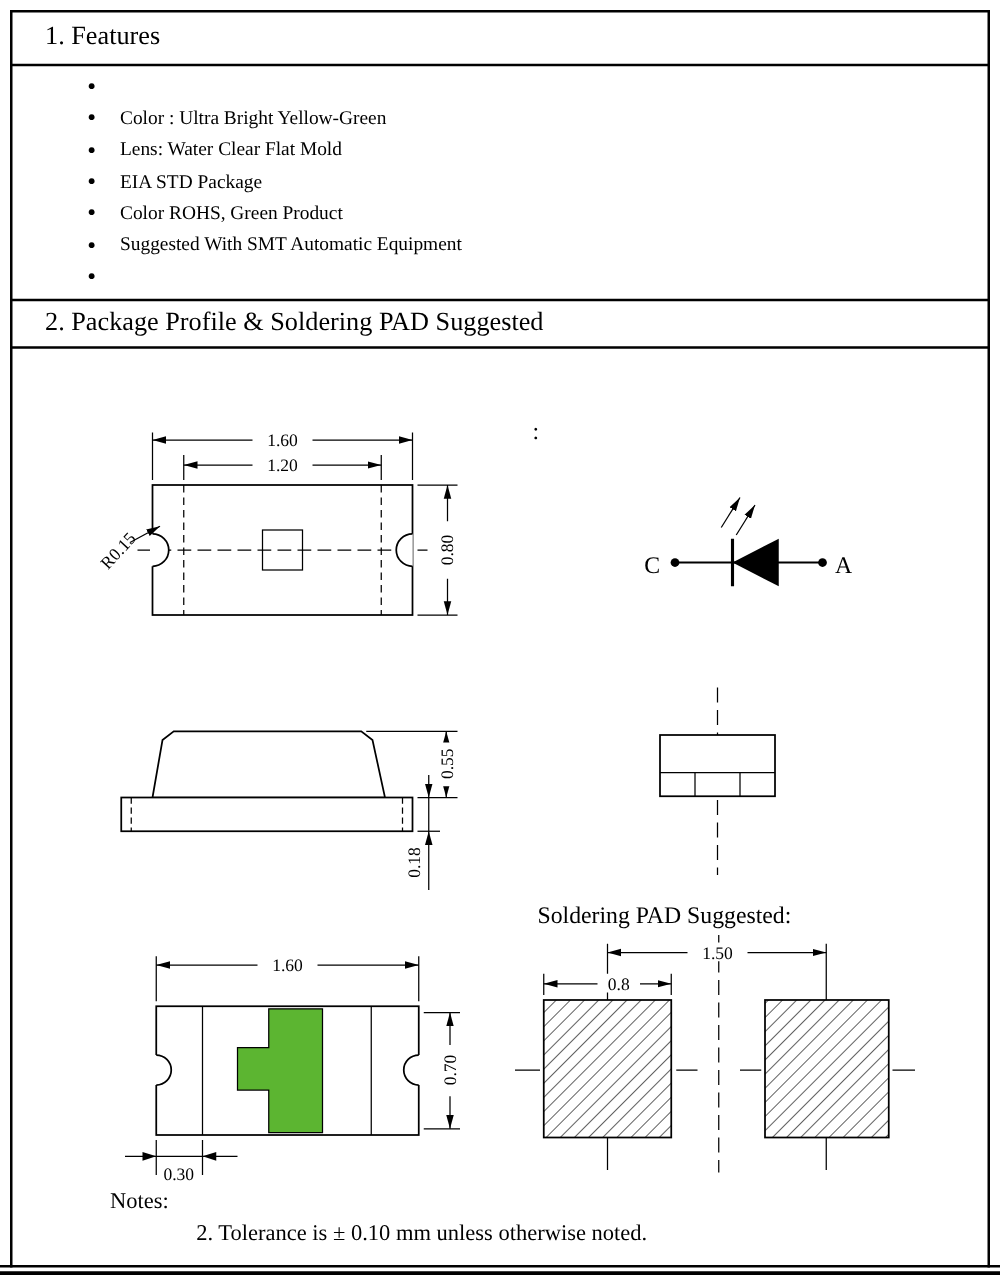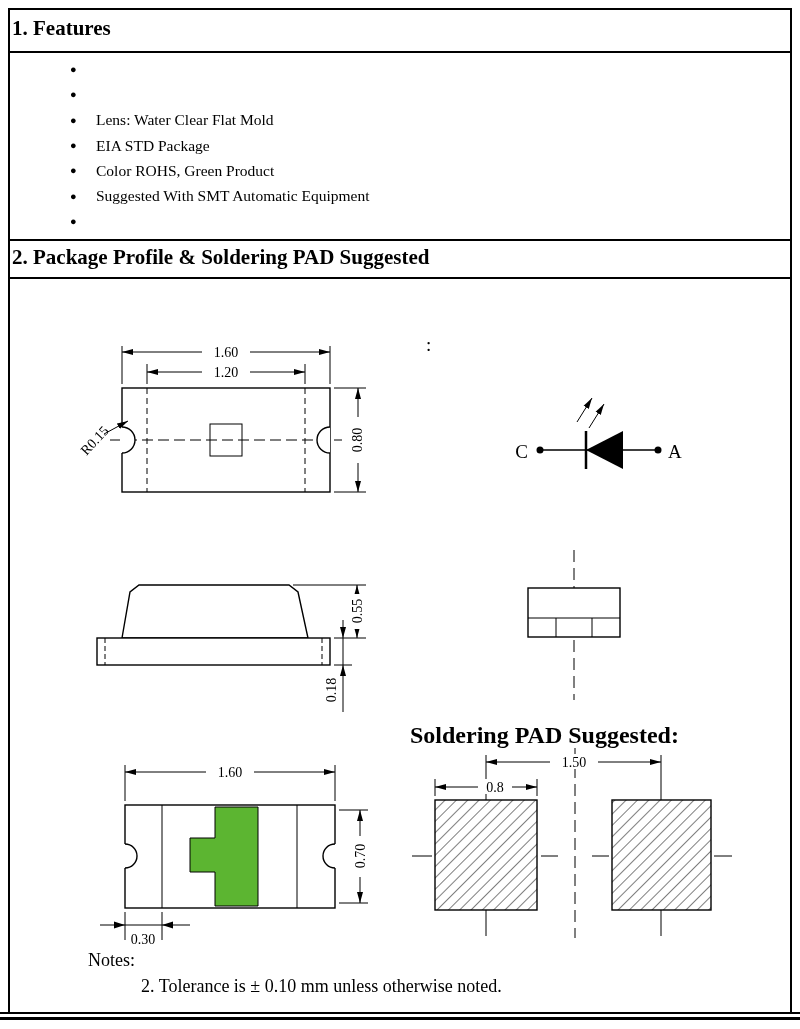--- a/index.html
+++ b/index.html
@@ -1,29 +1,29 @@
 <!DOCTYPE html>
 <html><head>
 <meta charset="utf-8">
 <style>
   html,body{margin:0;padding:0;background:#fff}
   .page{position:relative;width:800px;height:1029px;background:#fff;
         font-family:"Liberation Serif",serif;color:#000;overflow:hidden}
   .hline{position:absolute;background:#000;height:2px}
   .vline{position:absolute;background:#000;width:2px}
-  .sec-title{position:absolute;left:12px;font-size:21px;font-weight:bold;white-space:nowrap}
+  .sec-title{position:absolute;left:36px;font-size:21px;font-weight:normal;white-space:nowrap}
   .features{position:absolute;left:70px;top:57px}
   .feature-row{display:flex;align-items:center;height:25.3px}
   .bullet{width:26px;font-size:11px;line-height:1}
   .feature-text{font-size:15.5px;white-space:nowrap}
-  .pad-title{position:absolute;left:410px;top:722px;font-size:24px;font-weight:bold;white-space:nowrap}
+  .pad-title{position:absolute;left:430px;top:722px;font-size:19px;font-weight:normal;white-space:nowrap}
   .notes{position:absolute;left:88px;top:947px;font-size:18px;line-height:26px}
   .notes-row{display:flex}
   .notes-label{width:57px}
-  .notes-line2{margin-left:53px}
+  .notes-line2{margin-left:69px}
   svg.drawing{position:absolute;left:0;top:283px;width:800px;height:726px}
   .lnf{stroke:#000;stroke-width:1.4;fill:#fff}
   .thin{stroke:#000;stroke-width:1;fill:none}
   .dim{stroke:#000;stroke-width:1;fill:none}
   .dtext{font-family:"Liberation Serif",serif;font-size:14px;fill:#000}
   .btext{font-family:"Liberation Serif",serif;font-size:19px;fill:#000}
   .wbg{fill:#fff}
 </style>
 </head>
 <body>
@@ -40,20 +40,21 @@
   <div class="hline" style="top:1017px;left:0;width:800px;height:3px"></div>
 
   <div class="sec-title" style="top:16px">1. Features</div>
 
   <div class="features">
     <div class="feature-row">
       <span class="bullet">●</span>
     </div>
     <div class="feature-row">
       <span class="bullet">●</span>
+      <span class="feature-text">Color : Ultra Bright Yellow-Green</span>
     </div>
     <div class="feature-row">
       <span class="bullet">●</span>
       <span class="feature-text">Lens: Water Clear Flat Mold</span>
     </div>
     <div class="feature-row">
       <span class="bullet">●</span>
       <span class="feature-text">EIA STD Package</span>
     </div>
     <div class="feature-row">

